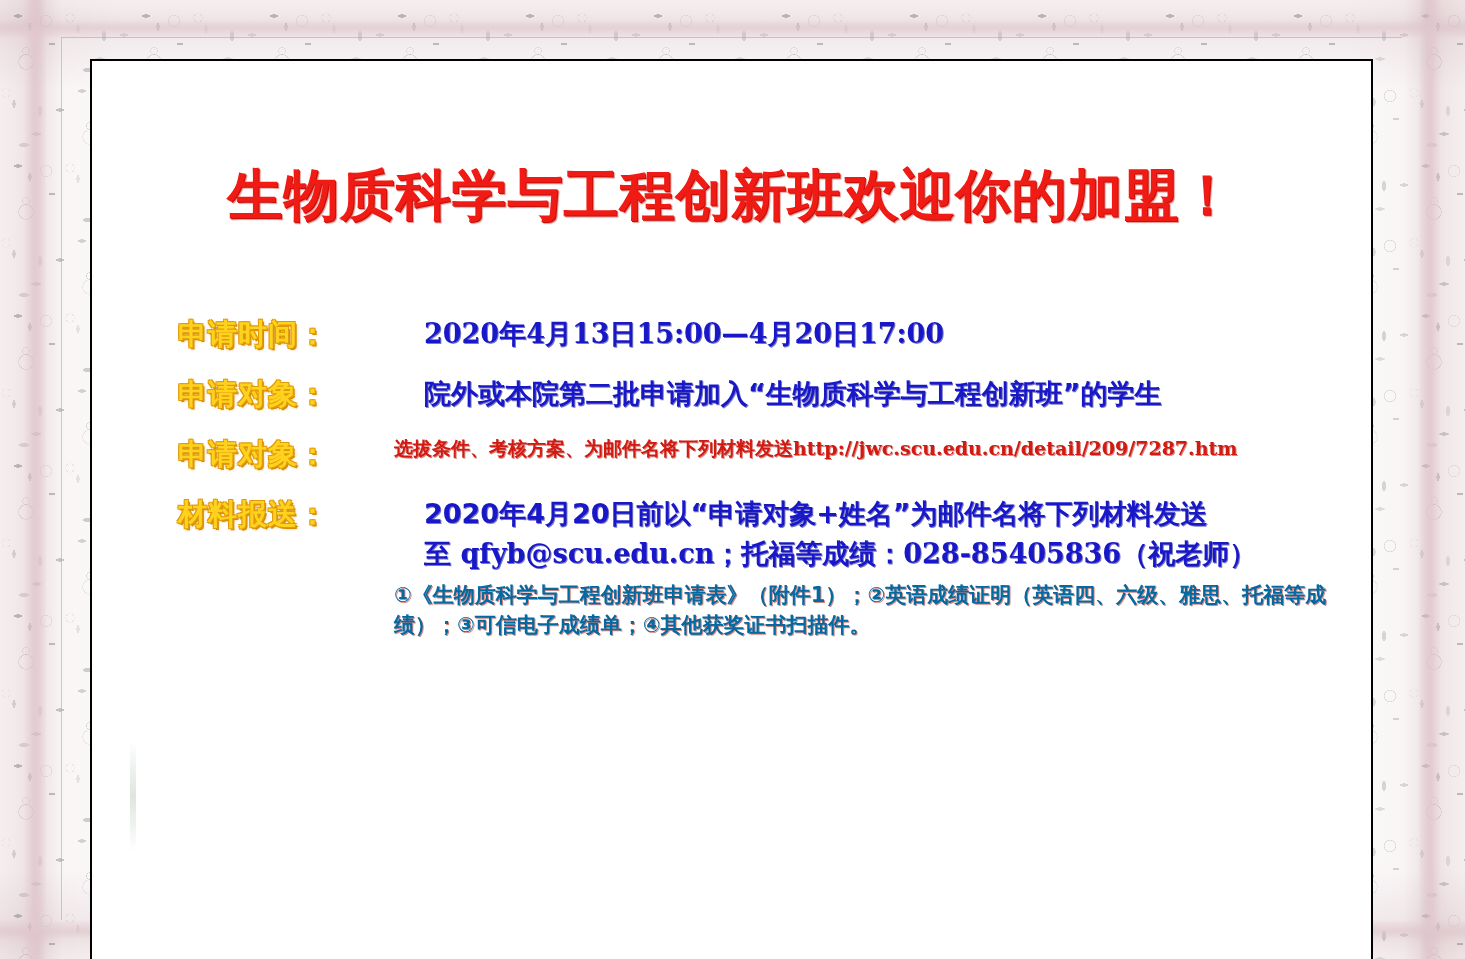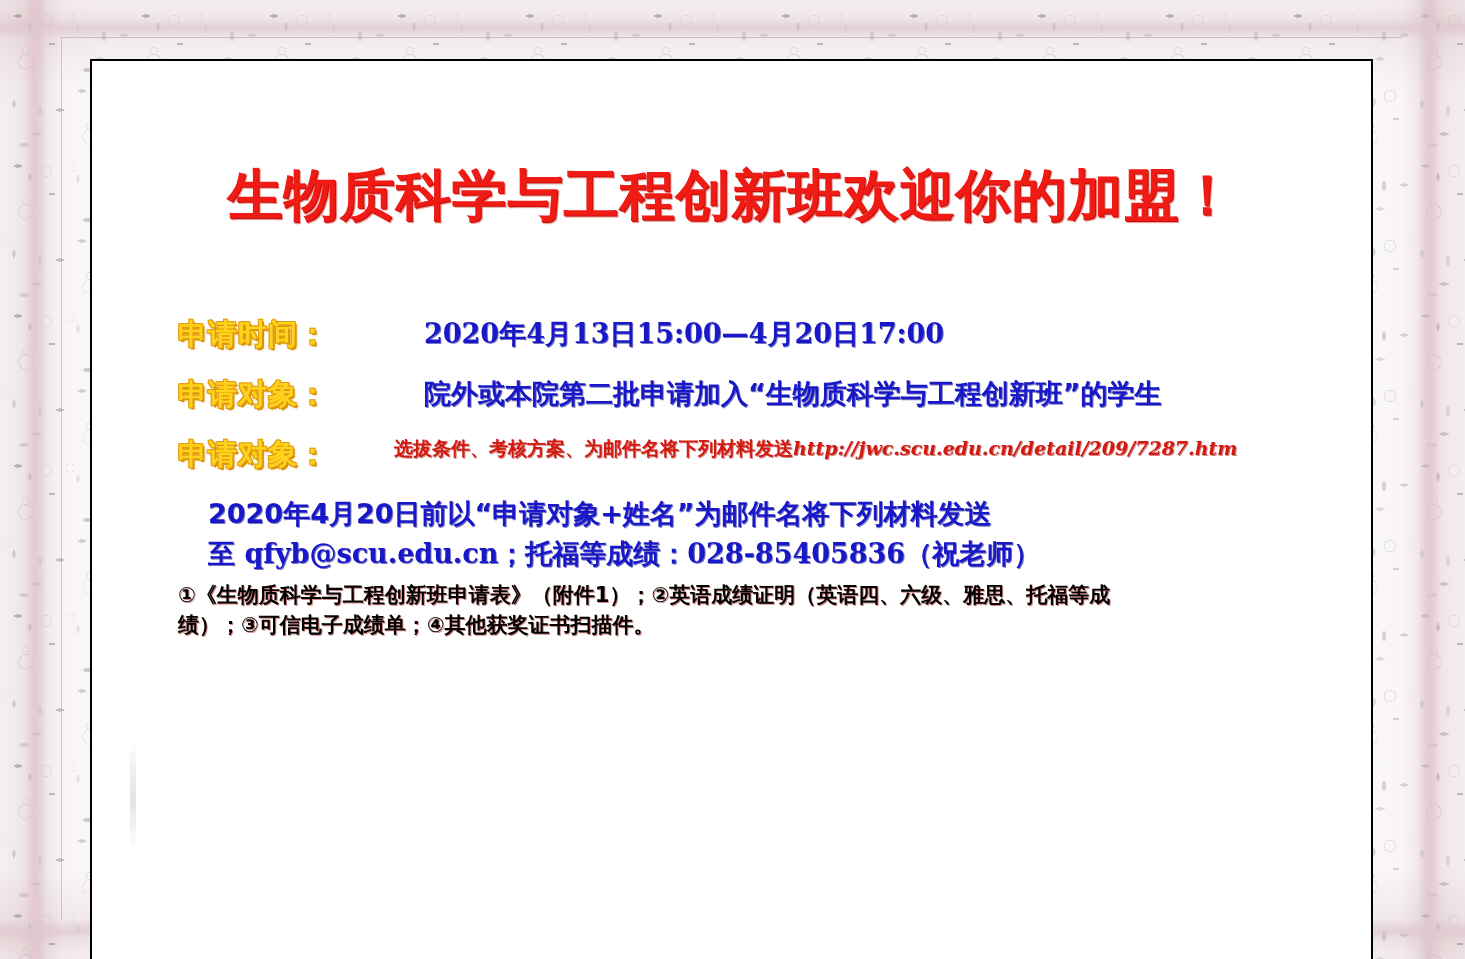--- a/index.html
+++ b/index.html
@@ -184,29 +184,28 @@
     font-weight: bold;
     font-size: 19px;
     line-height: 27px;
     color: #d21a10;
     text-shadow: 1px 1px 0 rgba(170,14,8,.5);
     margin-top: 1px;
   }
   .red-sub .serif-url {
     font-family: "DejaVu Serif", serif;
     font-weight: bold;
-    font-style: italic;
   }
 
   .red-list {
     font-family: "DejaVu Sans", sans-serif;
     font-weight: bold;
     font-size: 21px;
     line-height: 30px;
-    color: #000000;
+    color: #0369a1;
     text-shadow: 1px 1px 0 rgba(170,14,8,.5);
     margin-top: 6px;
     max-width: 940px;
   }
 
   
   .artifact {
     position: absolute;
     left: 38px;
     top: 680px;
@@ -254,20 +253,21 @@
       <div class="row">
         <div class="label">申请对象：</div>
         <div class="content">
           <div class="red-sub">
             <span>选拔条件、考核方案、为邮件名将下列材料发送</span><span class="serif-url">http://jwc.scu.edu.cn/detail/209/7287.htm</span>
           </div>
         </div>
       </div>
 
       <div class="row">
+        <div class="label">材料报送：</div>
         <div class="content">
           <div class="blue-main">2020年4月20日前以“申请对象+姓名”为邮件名将下列材料发送</div>
           <div class="blue-main">
             <span>至 </span><span class="serif">qfyb@scu.edu.cn</span><span>；托福等成绩：</span><span class="serif">028-85405836</span><span>（祝老师）</span>
           </div>
           <div class="red-list">①《生物质科学与工程创新班申请表》（附件1）；②英语成绩证明（英语四、六级、雅思、托福等成绩）；③可信电子成绩单；④其他获奖证书扫描件。</div>
         </div>
       </div>
 
     </div>

